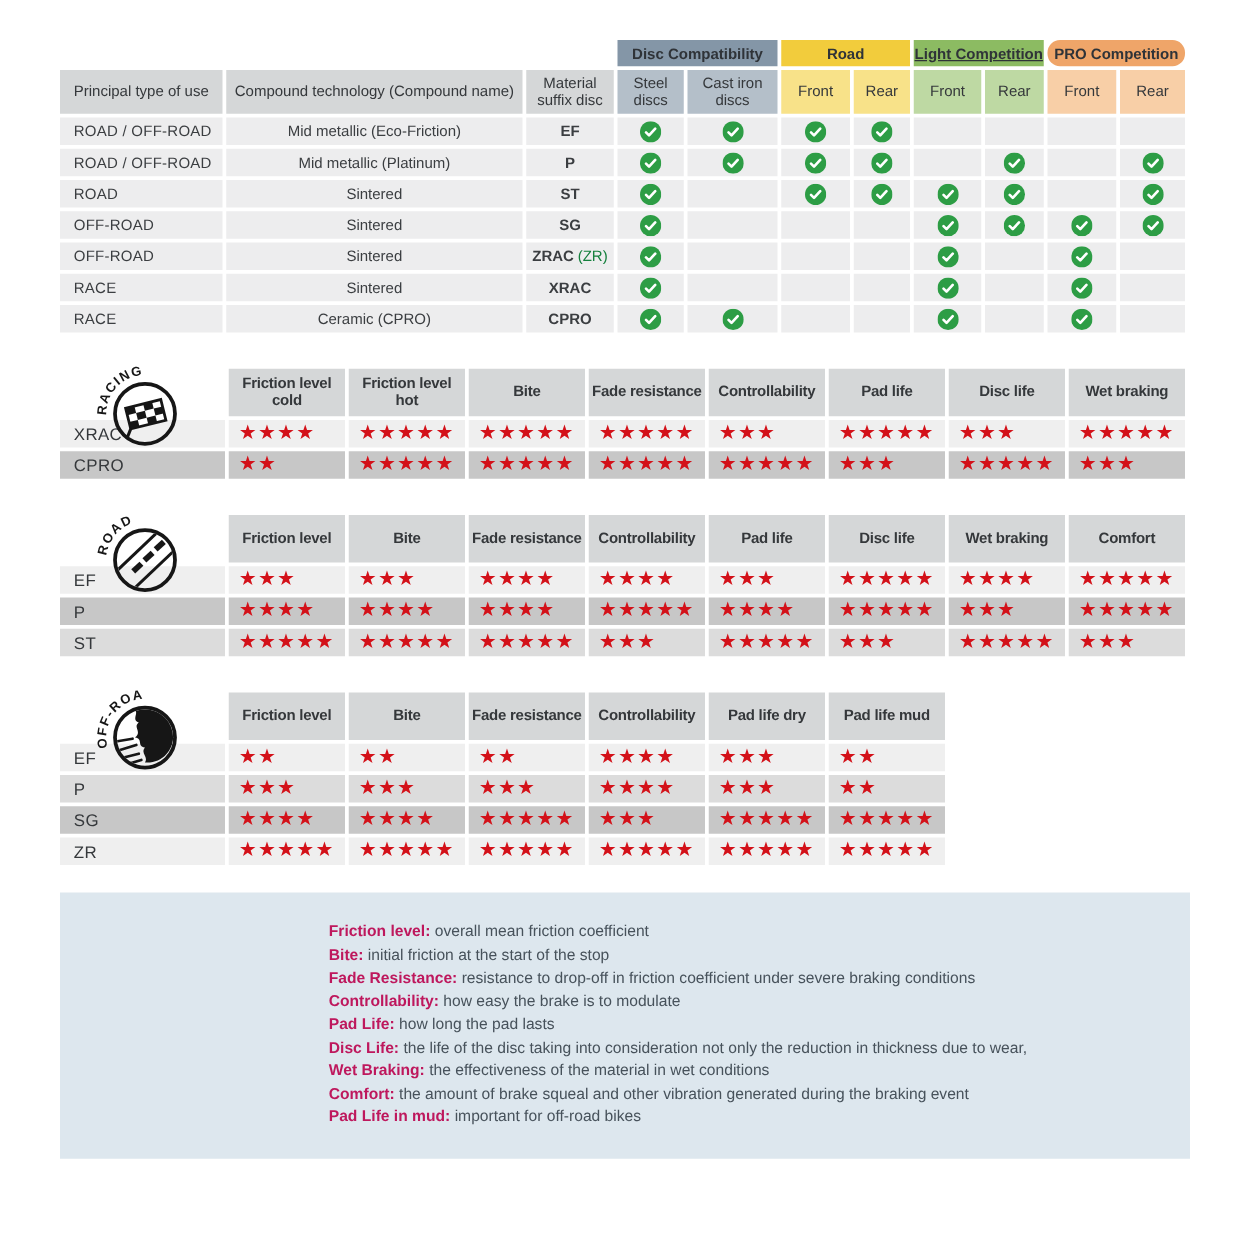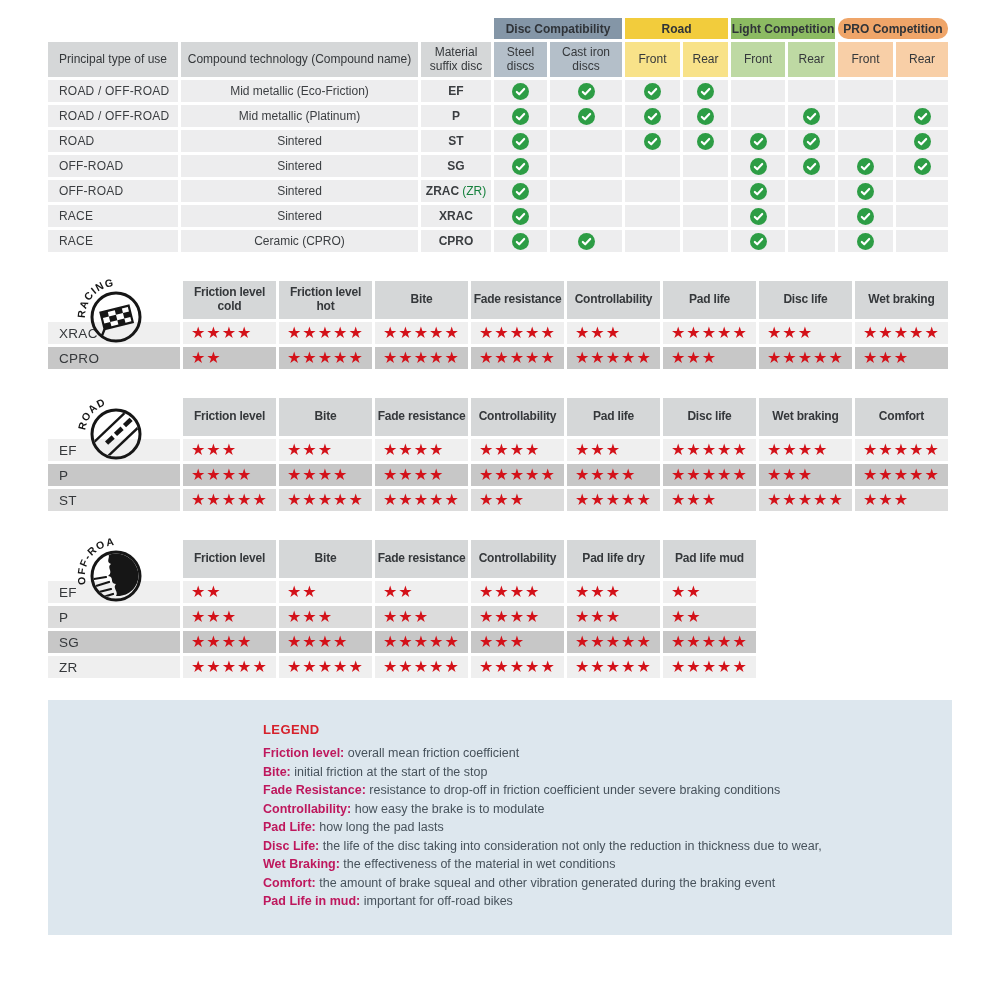--- a/index.html
+++ b/index.html
@@ -10,21 +10,21 @@
     --check-green:#2d9d45; --star-red:#d31119;
     --head-gray:#d5d7d8; --row-light:#efefef; --row-medium:#dcdcdc; --row-dark:#c7c7c7;
     --cell-gray:#ededee; --legend-bg:#dde7ee; --ink:#3c3c3b;
   }
   *{box-sizing:border-box;}
   html,body{margin:0;padding:0;}
   body{
     width:1000px;height:1000px;background:#fff;overflow:hidden;
     font-family:"Liberation Sans", sans-serif;color:var(--ink);
   }
-  .page{padding:18px 48px 0 48px;width:1000px;}
+  .page{padding:18px 48px 0 48px;width:1000px;margin-top:14px;}
 
   
   #compat-grid{
     display:grid;
     grid-template-columns:130px 237px 70px 53px 72px 55px 45px 54px 47px 55px 52px;
     column-gap:3px;row-gap:3px;width:904px;
   }
   .gcell{
     height:21px;display:flex;align-items:center;justify-content:center;
     font-size:12px;font-weight:700;color:#2f3338;
@@ -85,21 +85,21 @@
 </style>
 </head>
 <body>
 
 <div class="page">
 
   <div id="compat-grid">
       <div class="g-spacer" style="grid-column: 1 / span 3;"></div>
       <div class="gcell g-disc" style="grid-column: 4 / span 2;">Disc Compatibility</div>
       <div class="gcell g-road" style="grid-column: 6 / span 2;">Road</div>
-      <div class="gcell g-light" style="grid-column: 8 / span 2;">Light Competition</div>
+      <div class="gcell g-light" style="grid-column: 8 / span 2; text-decoration: underline;">Light Competition</div>
       <div class="gcell g-pro" style="grid-column: 10 / span 2; border-radius: 10px;">PRO Competition</div>
       <div class="hcell">Principal type of use</div>
       <div class="hcell">Compound technology (Compound name)</div>
       <div class="hcell">Material suffix disc</div>
       <div class="hcell s-disc">Steel discs</div>
       <div class="hcell s-disc">Cast iron discs</div>
       <div class="hcell s-road">Front</div>
       <div class="hcell s-road">Rear</div>
       <div class="hcell s-light">Front</div>
       <div class="hcell s-light">Rear</div>
@@ -641,21 +641,20 @@
             <span class="stars">★★★★★</span>
           </div>
           <div class="scell shade-light">
             <span class="stars">★★★★★</span>
           </div>
         </div>
       </section>
     </div>
 
   <div class="legend">
-    <div class="legend-title">LEGEND</div>
     <div id="legend-body">
         <div class="legend-line"><b class="term">Friction level:</b> <span class="desc">overall mean friction coefficient</span></div>
         <div class="legend-line"><b class="term">Bite:</b> <span class="desc">initial friction at the start of the stop</span></div>
         <div class="legend-line"><b class="term">Fade Resistance:</b> <span class="desc">resistance to drop-off in friction coefficient under severe braking conditions</span></div>
         <div class="legend-line"><b class="term">Controllability:</b> <span class="desc">how easy the brake is to modulate</span></div>
         <div class="legend-line"><b class="term">Pad Life:</b> <span class="desc">how long the pad lasts</span></div>
         <div class="legend-line"><b class="term">Disc Life:</b> <span class="desc">the life of the disc taking into consideration not only the reduction in thickness due to wear,</span></div>
         <div class="legend-line"><b class="term">Wet Braking:</b> <span class="desc">the effectiveness of the material in wet conditions</span></div>
         <div class="legend-line"><b class="term">Comfort:</b> <span class="desc">the amount of brake squeal and other vibration generated during the braking event</span></div>
         <div class="legend-line"><b class="term">Pad Life in mud:</b> <span class="desc">important for off-road bikes</span></div>

